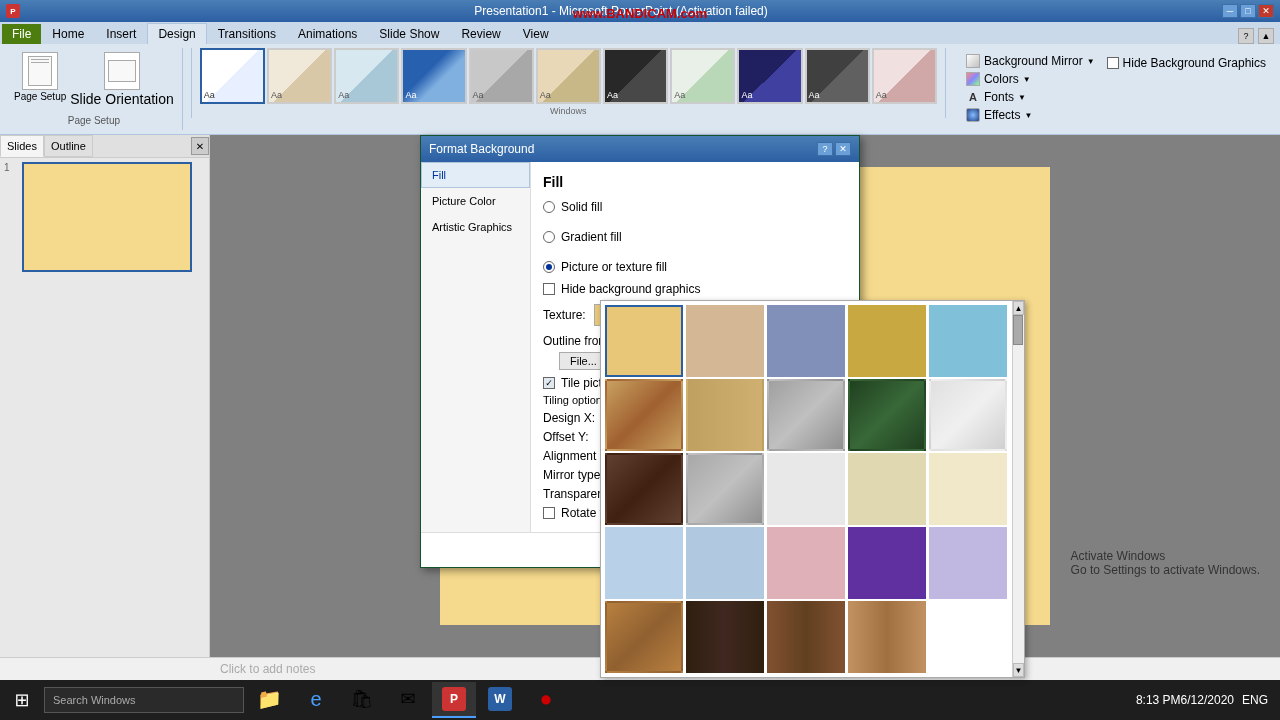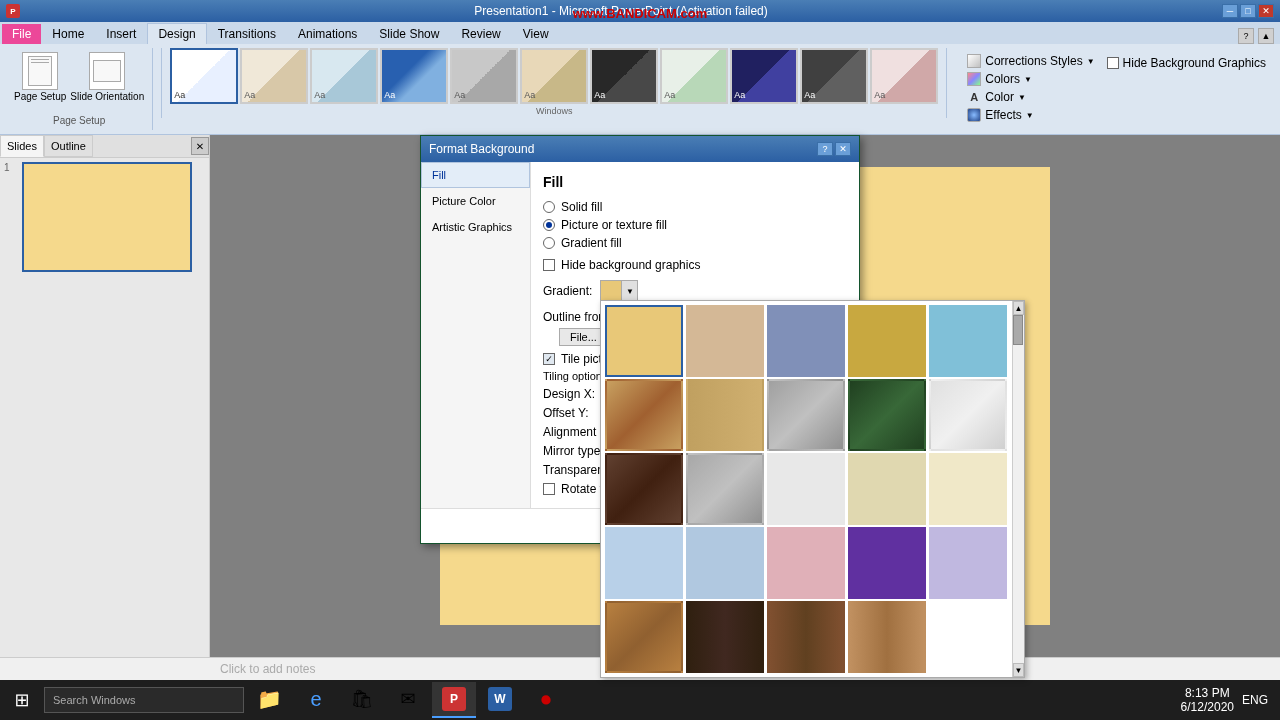--- a/index.html
+++ b/index.html
@@ -58,21 +58,21 @@
     .dialog { position: absolute; top: 135px; left: 420px; width: 440px; background: white; border: 1px solid #14532d; box-shadow: 3px 3px 8px rgba(0,0,0,0.4); pointer-events: all; }
     .dialog-title { height: 26px; background: linear-gradient(to bottom, #4a7eb5, #2b5fa3); color: white; display: flex; align-items: center; padding: 0 8px; font-size: 12px; justify-content: space-between; }
     .dialog-title-btns { display: flex; gap: 2px; }
     .dialog-title-btn { width: 16px; height: 14px; background: #6a9fd8; border: 1px solid #3a6fa8; color: white; font-size: 9px; display: flex; align-items: center; justify-content: center; cursor: pointer; }
     .dialog-body { display: flex; }
     .dialog-nav { width: 110px; background: #f5f5f5; border-right: 1px solid #ddd; }
     .dialog-nav-item { padding: 6px 10px; cursor: pointer; font-size: 11px; border: 1px solid transparent; }
     .dialog-nav-item.active { background: #e3edf8; border-color: #b0c4de; color: #003399; }
     .dialog-main { flex: 1; padding: 12px; }
     .dialog-section-title { font-size: 14px; font-weight: bold; margin-bottom: 10px; }
-    .radio-group { display: flex; flex-direction: column; gap: 4px; margin-bottom: 8px; }
+    .radio-group { display: flex; flex-direction: column; gap: 16px; margin-bottom: 8px; }
     .radio-item { display: flex; align-items: center; gap: 6px; font-size: 11px; cursor: pointer; }
     .radio-circle { width: 12px; height: 12px; border: 1px solid #666; border-radius: 50%; background: white; display: flex; align-items: center; justify-content: center; }
     .radio-circle.checked::after { content: ''; width: 6px; height: 6px; background: #003399; border-radius: 50%; }
     .checkbox-item { display: flex; align-items: center; gap: 6px; font-size: 11px; cursor: pointer; }
     .checkbox-box { width: 12px; height: 12px; border: 1px solid #666; background: white; display: flex; align-items: center; justify-content: center; font-size: 9px; }
     .texture-row { display: flex; align-items: center; gap: 8px; margin: 8px 0; font-size: 11px; }
     .texture-dropdown { display: flex; align-items: center; border: 1px solid #aaa; background: white; }
     .texture-preview-small { width: 20px; height: 20px; background: #f5d98c; }
     .texture-arrow { width: 16px; height: 20px; background: #e0e0e0; border-left: 1px solid #aaa; display: flex; align-items: center; justify-content: center; font-size: 8px; cursor: pointer; }
     .insert-from-row { display: flex; align-items: center; gap: 8px; font-size: 11px; margin: 4px 0; }
@@ -152,21 +152,21 @@
   <div class="title-bar-text">Presentation1 - Microsoft PowerPoint (Activation failed)</div>
   <div class="title-bar-btns">
     <div class="title-bar-btn">─</div>
     <div class="title-bar-btn">□</div>
     <div class="title-bar-btn" style="background:#c0392b;">✕</div>
   </div>
 </div>
 
 <div class="ribbon">
   <div class="ribbon-tabs">
-    <div class="ribbon-tab active" style="background:#ec4899;color:white;border:none;padding:3px 10px;">File</div>
+    <div class="ribbon-tab active" style="background:#4d7c0f;color:white;border:none;padding:3px 10px;">File</div>
     <div class="ribbon-tab">Home</div>
     <div class="ribbon-tab">Insert</div>
     <div class="ribbon-tab active" style="background:#dce6f1;border-color:#b0c4de;border-bottom-color:#dce6f1;">Design</div>
     <div class="ribbon-tab">Transitions</div>
     <div class="ribbon-tab">Animations</div>
     <div class="ribbon-tab">Slide Show</div>
     <div class="ribbon-tab">Review</div>
     <div class="ribbon-tab">View</div>
     <div style="margin-left:auto;display:flex;align-items:center;padding-right:6px;gap:4px;">
       <div style="width:16px;height:16px;background:#d0d0d0;border:1px solid #aaa;display:flex;align-items:center;justify-content:center;font-size:9px;cursor:pointer;">?</div>
@@ -184,21 +184,21 @@
               <div style="position:absolute;top:2px;left:2px;right:2px;height:1px;background:#aaa;"></div>
               <div style="position:absolute;top:5px;left:2px;right:2px;height:1px;background:#aaa;"></div>
             </div>
           </div>
           <div style="font-size:10px;margin-top:1px;">Page Setup</div>
         </div>
         <div style="display:flex;flex-direction:column;align-items:center;cursor:pointer;">
           <div style="width:36px;height:38px;border:1px solid #aaa;background:white;display:flex;align-items:center;justify-content:center;">
             <div style="width:28px;height:22px;border:1px solid #aaa;background:#f8f8f8;"></div>
           </div>
-          <div style="font-size:10px;margin-top:1px;text-align:center;">Slide Orientation</div>
+          <div style="font-size:14px;margin-top:1px;text-align:center;">Slide Orientation</div>
         </div>
       </div>
       <div class="ribbon-group-label">Page Setup</div>
     </div>
 
     <div class="ribbon-sep"></div>
 
     <div style="display:flex;flex-direction:column;flex:1;overflow:hidden;">
       <div class="themes-row">
         <div class="theme-thumb tt1 active" style="width:68px;height:56px;border:2px solid #2b5fa3;display:flex;align-items:flex-end;padding:2px;">
@@ -240,31 +240,31 @@
       </div>
     </div>
 
     <div class="ribbon-sep"></div>
 
     <div style="display:flex;flex-direction:column;padding:4px 8px;">
       <div style="display:flex;gap:8px;">
         <div style="display:flex;flex-direction:column;">
           <div style="display:flex;align-items:center;gap:4px;cursor:pointer;padding:2px 4px;">
             <div style="width:14px;height:14px;background:linear-gradient(135deg,#ffffff,#c0c0c0);border:1px solid #aaa;"></div>
-            <span>Corrections Styles</span>
+            <span>Background Mirror</span>
             <span style="font-size:8px;">▼</span>
           </div>
           <div style="display:flex;align-items:center;gap:4px;cursor:pointer;padding:2px 4px;">
             <div style="width:14px;height:14px;background:linear-gradient(135deg,#ff8888,#8888ff,#88ff88);border:1px solid #aaa;"></div>
             <span>Colors</span>
             <span style="font-size:8px;">▼</span>
           </div>
           <div style="display:flex;align-items:center;gap:4px;cursor:pointer;padding:2px 4px;">
             <div style="width:14px;height:14px;font-size:11px;font-weight:bold;color:#333;display:flex;align-items:center;justify-content:center;">A</div>
-            <span>Color</span>
+            <span>Fonts</span>
             <span style="font-size:8px;">▼</span>
           </div>
           <div style="display:flex;align-items:center;gap:4px;cursor:pointer;padding:2px 4px;">
             <div style="width:14px;height:14px;background:radial-gradient(circle,#88bbff,#224488);border:1px solid #aaa;border-radius:2px;"></div>
             <span>Effects</span>
             <span style="font-size:8px;">▼</span>
           </div>
         </div>
         <div style="display:flex;flex-direction:column;gap:4px;padding-top:4px;">
           <div style="display:flex;align-items:center;gap:4px;cursor:pointer;">
@@ -290,20 +290,24 @@
     <div class="slide-panel">
       <div class="slide-thumb-container">
         <div class="slide-number">1</div>
         <div class="slide-thumb"></div>
       </div>
     </div>
   </div>
 
   <div class="canvas-area">
     <div class="slide-canvas">
+    </div>
+    <div class="activate-windows">
+      <p>Activate Windows</p>
+      <p>Go to Settings to activate Windows.</p>
     </div>
   </div>
 </div>
 
 <div style="height:23px;background:#f0f0f0;border-top:1px solid #ccc;display:flex;align-items:center;padding-left:220px;">
   <span style="color:#aaa;font-size:12px;">Click to add notes</span>
 </div>
 
 <div class="status-bar">
   <span>Slide 1 of 1</span>
@@ -343,21 +347,21 @@
     <div class="taskbar-app" style="font-size:18px;">✉</div>
     <div class="taskbar-app active">
       <div style="width:24px;height:24px;background:#cc3333;border-radius:3px;display:flex;align-items:center;justify-content:center;color:white;font-size:12px;font-weight:bold;">P</div>
     </div>
     <div class="taskbar-app">
       <div style="width:24px;height:24px;background:#2b5fa3;border-radius:3px;display:flex;align-items:center;justify-content:center;color:white;font-size:12px;font-weight:bold;">W</div>
     </div>
     <div class="taskbar-app" style="font-size:20px;color:#cc0000;">⏺</div>
   </div>
   <div class="taskbar-right">
-    <div style="display:flex;flex-direction:column;align-items:center;font-size:10px;color:white;">
+    <div style="display:flex;flex-direction:row;align-items:center;font-size:10px;color:white;">
       <span>8:13 PM</span>
       <span>6/12/2020</span>
     </div>
     <span>ENG</span>
   </div>
 </div>
 
 <div class="dialog-overlay">
 
   <div class="dialog">
@@ -377,34 +381,34 @@
       </div>
 
       <div class="dialog-main">
         <div class="dialog-section-title">Fill</div>
         <div class="radio-group">
           <div class="radio-item">
             <div class="radio-circle"></div>
             <span>Solid fill</span>
           </div>
           <div class="radio-item">
+            <div class="radio-circle"></div>
+            <span>Gradient fill</span>
+          </div>
+          <div class="radio-item">
             <div class="radio-circle checked"></div>
             <span>Picture or texture fill</span>
-          </div>
-          <div class="radio-item">
-            <div class="radio-circle"></div>
-            <span>Gradient fill</span>
           </div>
         </div>
         <div class="checkbox-item" style="margin-bottom:8px;">
           <div class="checkbox-box"></div>
           <span>Hide background graphics</span>
         </div>
         <div class="texture-row">
-          <span>Gradient:</span>
+          <span>Texture:</span>
           <div class="texture-dropdown">
             <div class="texture-preview-small tex-papyrus"></div>
             <div class="texture-arrow">▼</div>
           </div>
         </div>
         <div class="insert-from-row">
           <span>Outline from</span>
         </div>
         <div style="margin-left:16px;margin-bottom:6px;">
           <button class="file-btn">File...</button>

